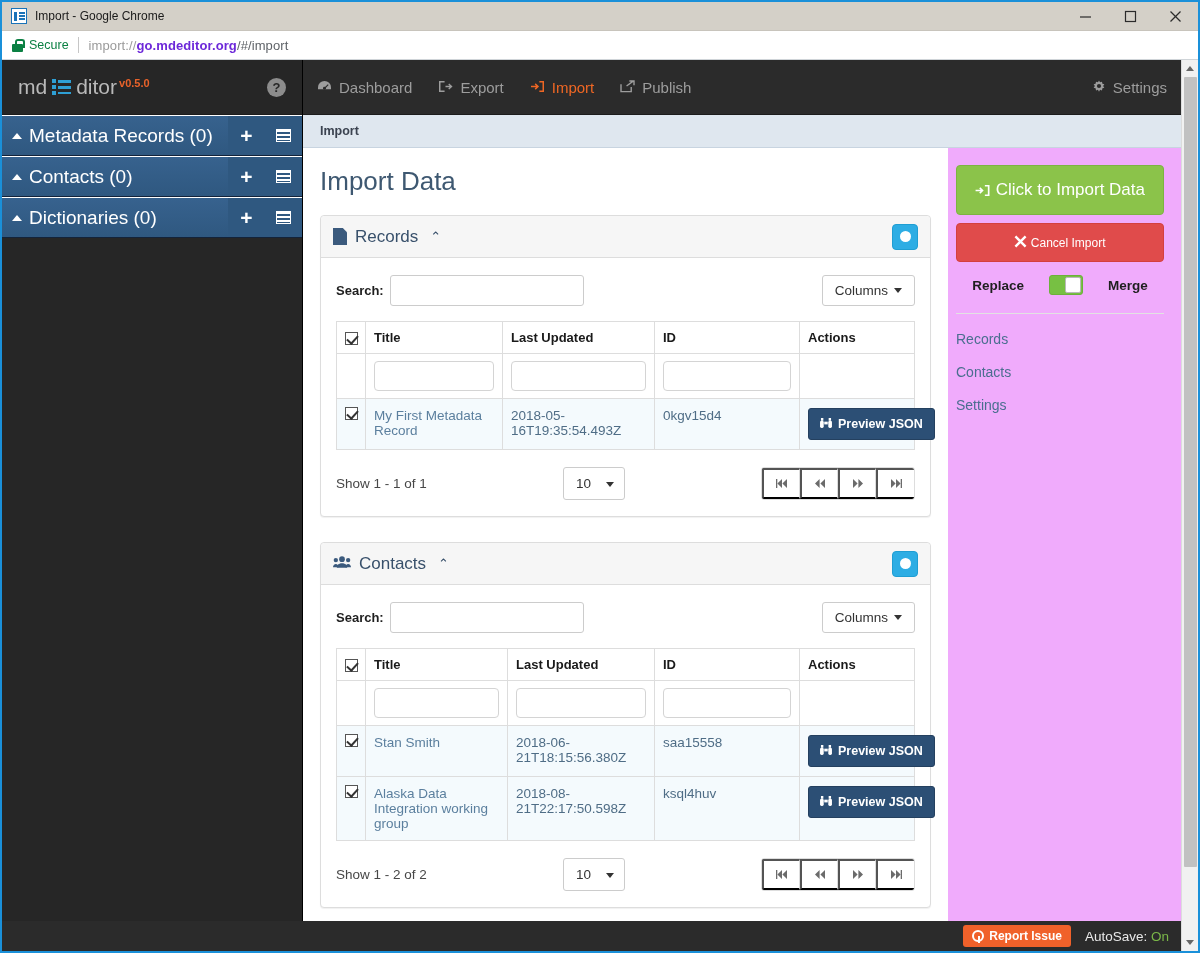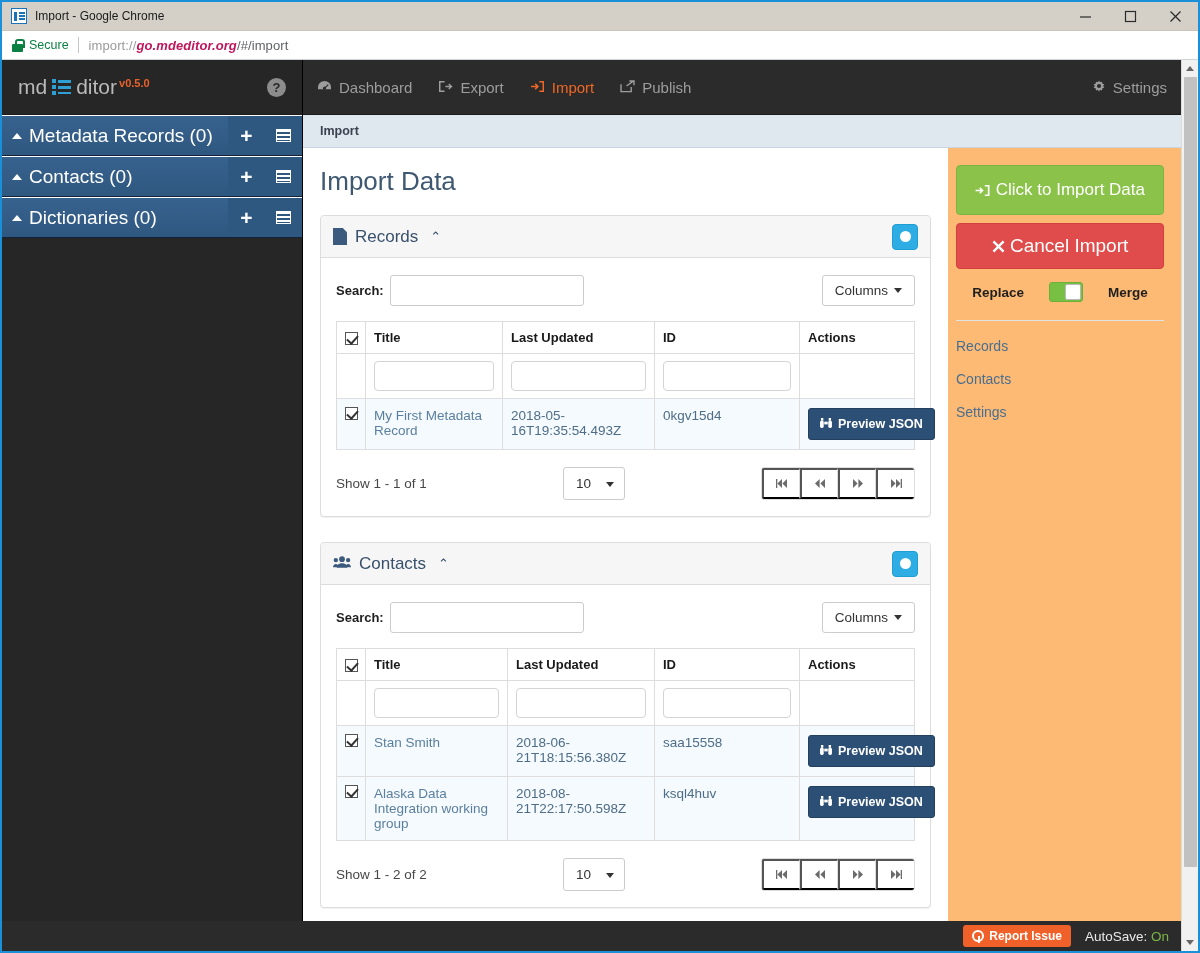--- a/index.html
+++ b/index.html
@@ -56,21 +56,21 @@
     content: ""; position: absolute; left: 0; bottom: 0; width: 11px; height: 8px;
     background: #0b8043; border-radius: 1px;
   }
   .lock-icon::before {
     content: ""; position: absolute; left: 2.5px; top: 0; width: 6px; height: 7px;
     border: 2px solid #0b8043; border-bottom: none; border-radius: 3px 3px 0 0;
   }
   .secure-text { font-size: 12.5px; color: #0b8043; margin-right: 9px; }
   .url-sep { width: 1px; height: 16px; background: #c6c6c6; margin-right: 10px; }
   .url-text { font-size: 13px; color: #9a9a9a; letter-spacing: 0.1px;}
-  .url-text b { color: #be185d; font-weight: 700; font-style: italic; }
+  .url-text b { color: #6d28d9; font-weight: 700; }
   .url-text .path { color: #5f6368; }
 
   
   .page {
     flex: 1; display: flex; position: relative; overflow: hidden;
     background: #2b2b2b;
   }
   .page-scrollarea { flex: 1; display: flex; flex-direction: column; overflow: hidden; }
   .page-body { flex: 1; display: flex; overflow: hidden; }
 
@@ -244,30 +244,30 @@
   .pager-btn {
     width: 38px; height: 31px; background: #ffffff; border-right: 1px solid #dddddd;
     display: flex; align-items: center; justify-content: center;
     color: #6b6b6b; font-size: 12px; letter-spacing: -1px; font-family: inherit;
   }
   .pager-btn:last-child { border-right: none; }
 
   
   .rightbar {
     width: 233px; flex: 0 0 233px; padding: 17px 17px 0 8px;
-    background: #fdba74;
+    background: #f0abfc;
   }
   .btn-import {
     width: 100%; background: #8bc34a; border: 1px solid #7cb342; border-radius: 4px;
     color: #fff; font-size: 17px; padding: 13px 8px; text-align: center; line-height: 1.3;
     font-family: inherit; display: block; margin-bottom: 8px;
   }
   .btn-cancel {
     width: 100%; background: #e04b4b; border: 1px solid #d43f3f; border-radius: 4px;
-    color: #fff; font-size: 19px; padding: 11px 8px; text-align: center;
+    color: #fff; font-size: 12px; padding: 11px 8px; text-align: center;
     font-family: inherit; display: block; margin-bottom: 13px;
   }
   .merge-row { display: flex; align-items: center; justify-content: center; gap: 25px; margin-bottom: 18px;}
   .merge-label { font-size: 13.5px; font-weight: 700; color: #1f1f1f; }
   .switch {
     width: 34px; height: 20px; background: #77c043; border: 1px solid #6cb03c;
     border-radius: 3px; position: relative;
   }
   .switch .knob {
     position: absolute; right: 1px; top: 1px; width: 16px; height: 16px;

